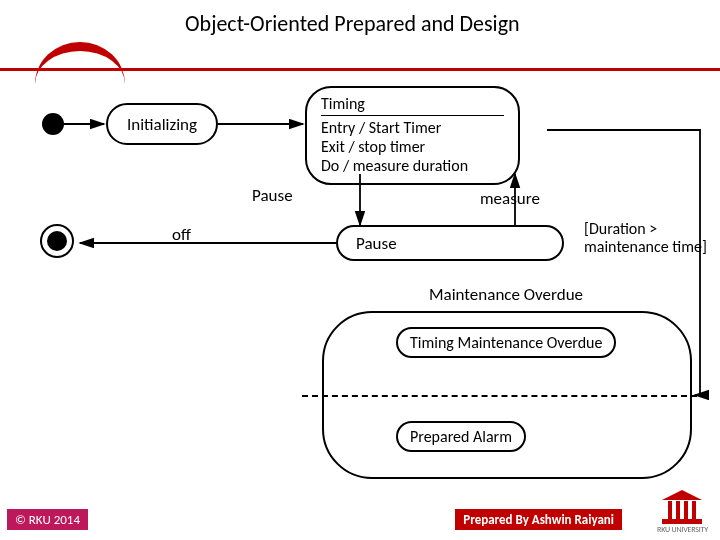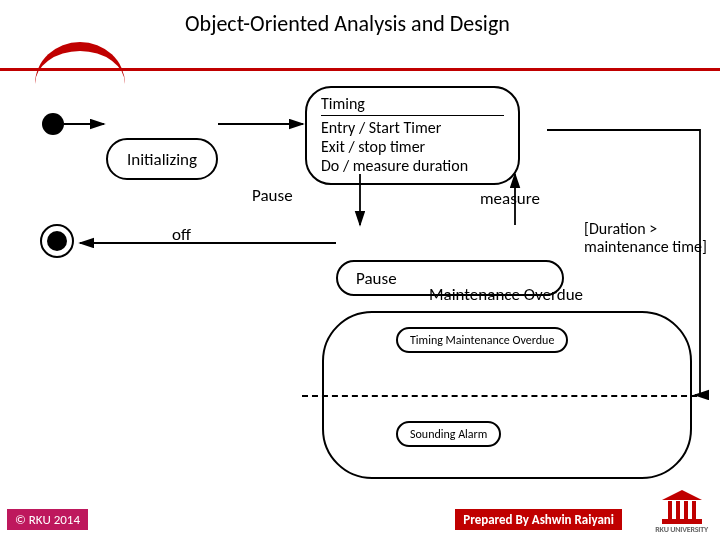--- a/index.html
+++ b/index.html
@@ -42,21 +42,20 @@
   .state {
     position: absolute;
     border: 2px solid #000;
     border-radius: 22px;
     background: #fff;
     display: flex;
     align-items: center;
     justify-content: center;
     font-size: 17px;
     text-align: left;
-    margin-top: 35px;
   }
   .start-dot {
     position: absolute;
     width: 22px;
     height: 22px;
     background: #000;
     border-radius: 50%;
   }
   .final-outer {
     position: absolute;
@@ -97,21 +96,21 @@
     position: absolute;
     border: 2px solid #000;
     border-radius: 50px;
     background: #fff;
   }
   .sub-state {
     position: absolute;
     border: 2px solid #000;
     border-radius: 20px;
     background: #fff;
-    font-size: 12px;
+    font-size: 16px;
     padding: 4px 12px;
   }
   .dashed {
     position: absolute;
     border-top: 2px dashed #000;
   }
   .footer-left {
     position: absolute;
     bottom: 10px;
     left: 7px;
@@ -128,21 +127,20 @@
     color: #fff;
     font-size: 13px;
     padding: 3px 8px;
     font-weight: bold;
   }
   .logo {
     position: absolute;
     bottom: 6px;
     right: 12px;
     text-align: center;
-    font-weight: bold;
   }
   .logo-col {
     position: relative;
     width: 40px;
     height: 34px;
     margin: 0 auto;
   }
   .logo-roof {
     width: 0; height: 0;
     border-left: 20px solid transparent;
@@ -172,21 +170,21 @@
     top: 0; left: 0;
     width: 720px;
     height: 540px;
     pointer-events: none;
   }
 </style>
 </head>
 <body>
 
 <div class="title-block">
-  <div>Object-Oriented Analysis and Design</div>
+  <div>Object-Oriented Prepared and Design</div>
 </div>
 <div class="hr-line"></div>
 <div class="arc"></div>
 
 <div class="start-dot" style="top:113px; left:42px;"></div>
 
 <div class="state" style="top:103px; left:106px; width:112px; height:42px;">
   <span>Initializing</span>
 </div>
 
@@ -215,21 +213,21 @@
   <span>[Duration &gt; maintenance time]</span>
 </div>
 
 <div class="label" style="top:284px; left:393px; font-size:17px;margin-left:36px;">Maintenance Overdue</div>
 
 <div class="composite" style="top:311px; left:322px; width:370px; height:168px;">
   <div class="sub-state" style="top:14px; left:72px;">
     <span>Timing Maintenance Overdue</span>
   </div>
   <div class="sub-state" style="top:108px; left:72px;">
-    <span>Sounding Alarm</span>
+    <span>Prepared Alarm</span>
   </div>
 </div>
 
 <div class="dashed" style="top:395px; left:302px; width:405px;"></div>
 
 <svg class="arrows">
   <defs>
     <marker id="ah" markerWidth="10" markerHeight="10" refX="8" refY="3" orient="auto" markerUnits="strokeWidth">
       <path d="M0,0 L9,3 L0,6 Z" fill="#000"></path>
     </marker>

